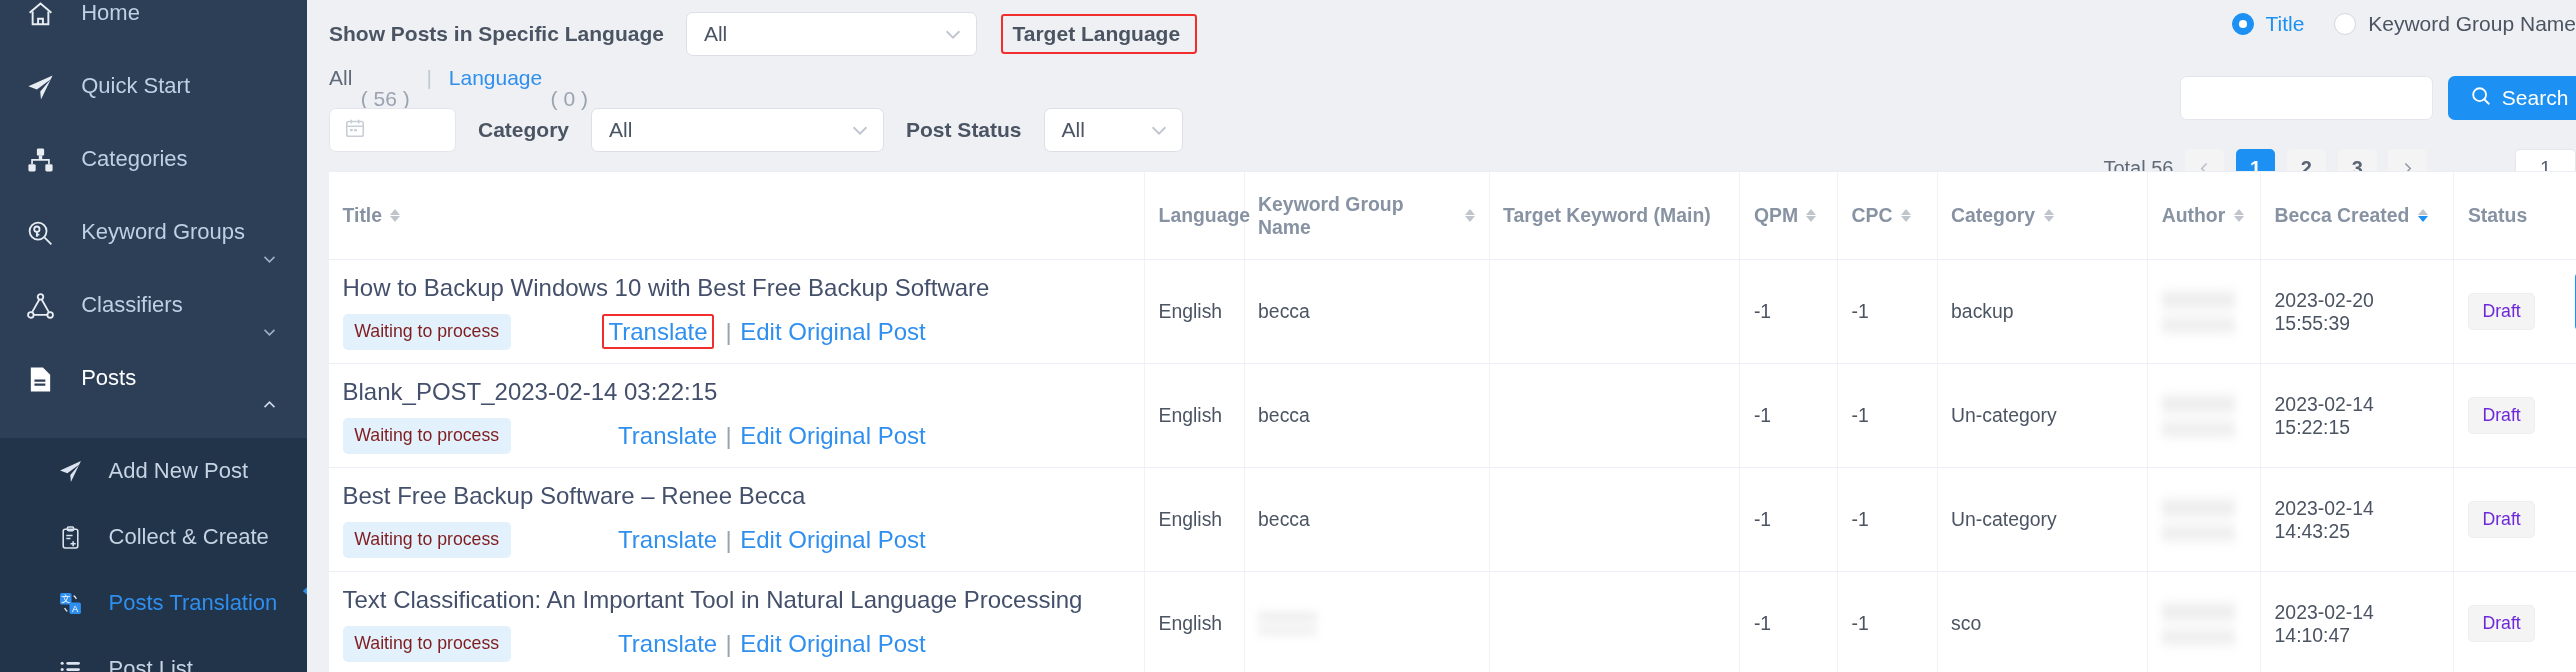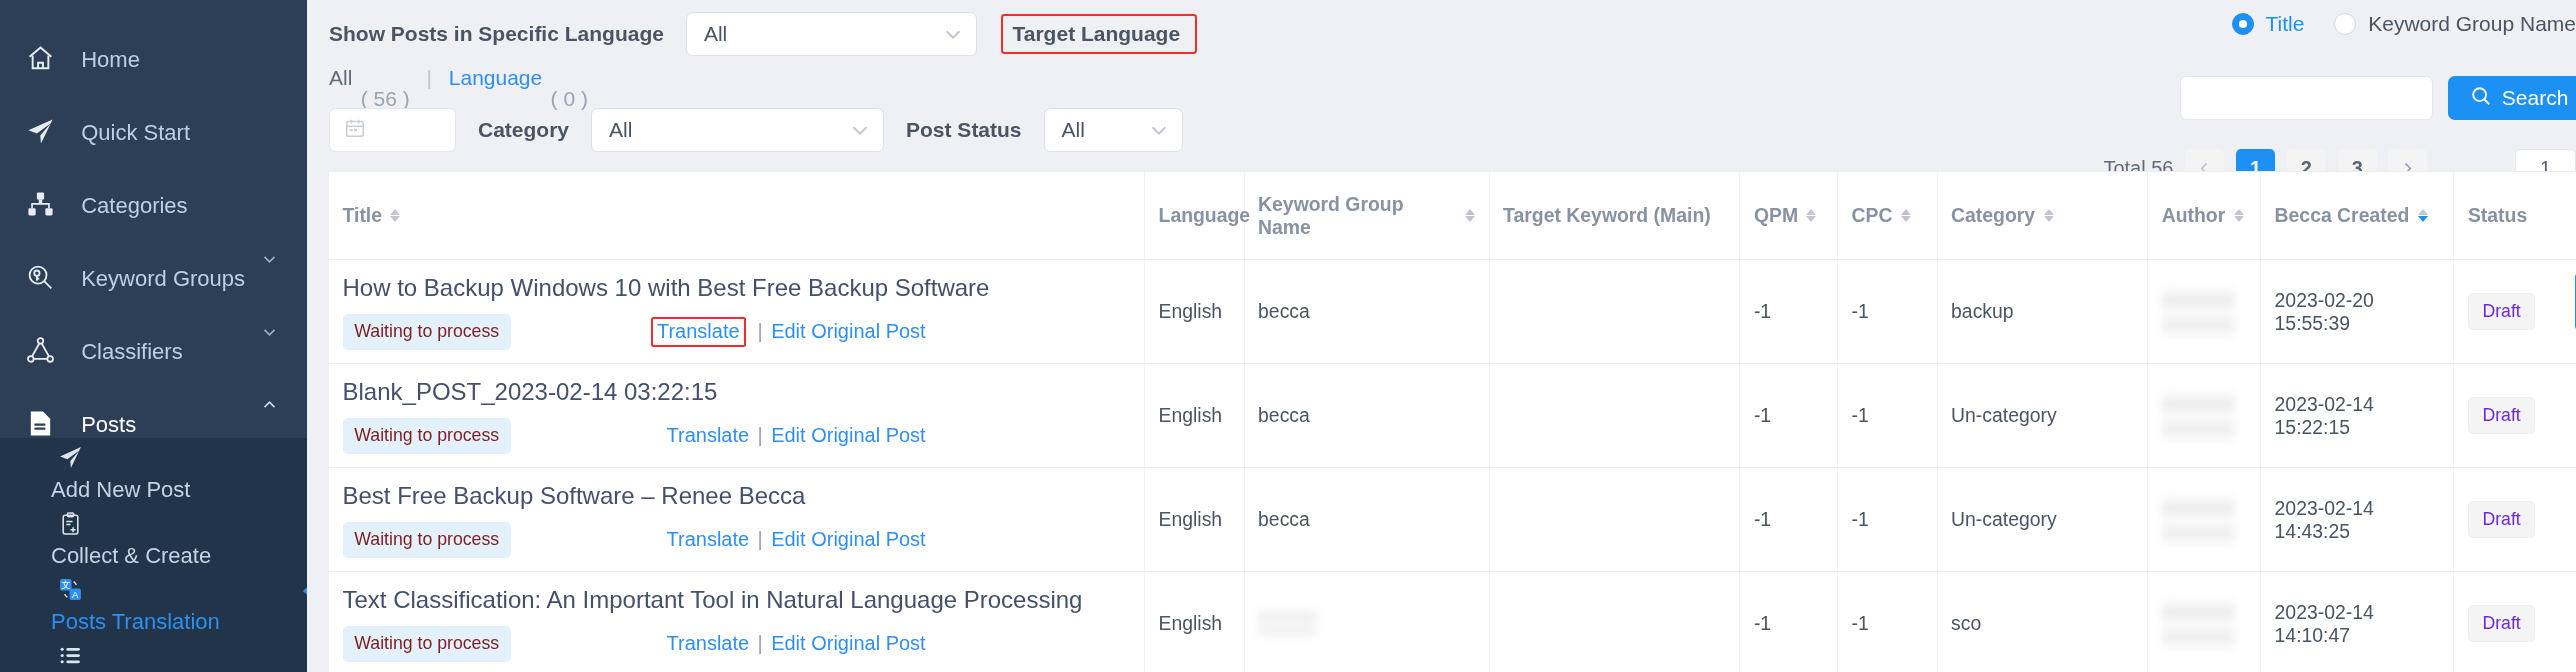--- a/index.html
+++ b/index.html
@@ -14,21 +14,21 @@
 
   
   .sidebar {
     width: 307px; flex: 0 0 307px;
     background: #2d3f57;
     height: 673px;
     position: relative;
     overflow: hidden;
   }
   .nav-item {
-    display: flex; align-items: flex-end;
+    display: flex; align-items: flex-start;
     height: 73px;
     padding-left: 18.6px;
     color: #bed0e4;
     font-size: 22px;
     cursor: pointer;
     position: relative;
   }
   .nav-item .ico {
     width: 44px; flex: 0 0 44px;
     display: flex; align-items: center; justify-content: center;
@@ -36,28 +36,27 @@
   }
   .nav-item .lbl { white-space: nowrap; }
   .nav-item.active-parent { color: #ffffff; }
   .nav-item .chev {
     position: absolute; right: 29px; top: 50%;
     transform: translateY(-50%);
     width: 17px; height: 17px;
   }
   .submenu { background: #22344a; }
   .sub-item {
-    display: flex; align-items: flex-start;
+    display: flex; align-items: center;
     height: 66px;
     padding-left: 51px;
     color: #c5d3e3;
     font-size: 22px;
     cursor: pointer;
     position: relative;
-    flex-direction: column;
   }
   .sub-item .ico {
     width: 39px; flex: 0 0 39px;
     display: flex; align-items: center; justify-content: center;
     margin-right: 18.6px;
   }
   .sub-item.selected { color: #2f8fee; }
   .collapse-tab {
     position: absolute; right: -10px; top: 581px;
     width: 20px; height: 20px;
@@ -231,21 +230,21 @@
     vertical-align: middle;
     height: 102px;
   }
   .title-cell .t-text { font-size: 24px; color: #44506b; margin-bottom: 11.8px; }
   .title-actions { display: flex; align-items: center; }
   .badge-wait {
     background: #e3f1fd; color: #7f1d1d;
     font-size: 17.7px; border-radius: 5px;
     padding: 7.6px 11.8px; white-space: nowrap;
   }
-  .actions { margin-left: auto; margin-right: 26%; display: flex; align-items: center; font-size: 20px; }
+  .actions { margin-left: auto; margin-right: 26%; display: flex; align-items: center; font-size: 24px; }
   .link { color: #2f8fee; cursor: pointer; }
   .link-sep { color: #9aa3b0; margin: 0 8.4px; }
   .translate-hl {
     border: 2.5px solid #f12d2d; border-radius: 2.5px;
     padding: 1.7px 4.2px; margin-right: 3.4px;
   }
   .blur-cell {
     width: 73px; height: 52px;
     background: linear-gradient(180deg,#ffffff 0%,#e9e9e9 28%,#fdfdfd 50%,#ececec 76%,#ffffff 100%);
     filter: blur(4.2px);

